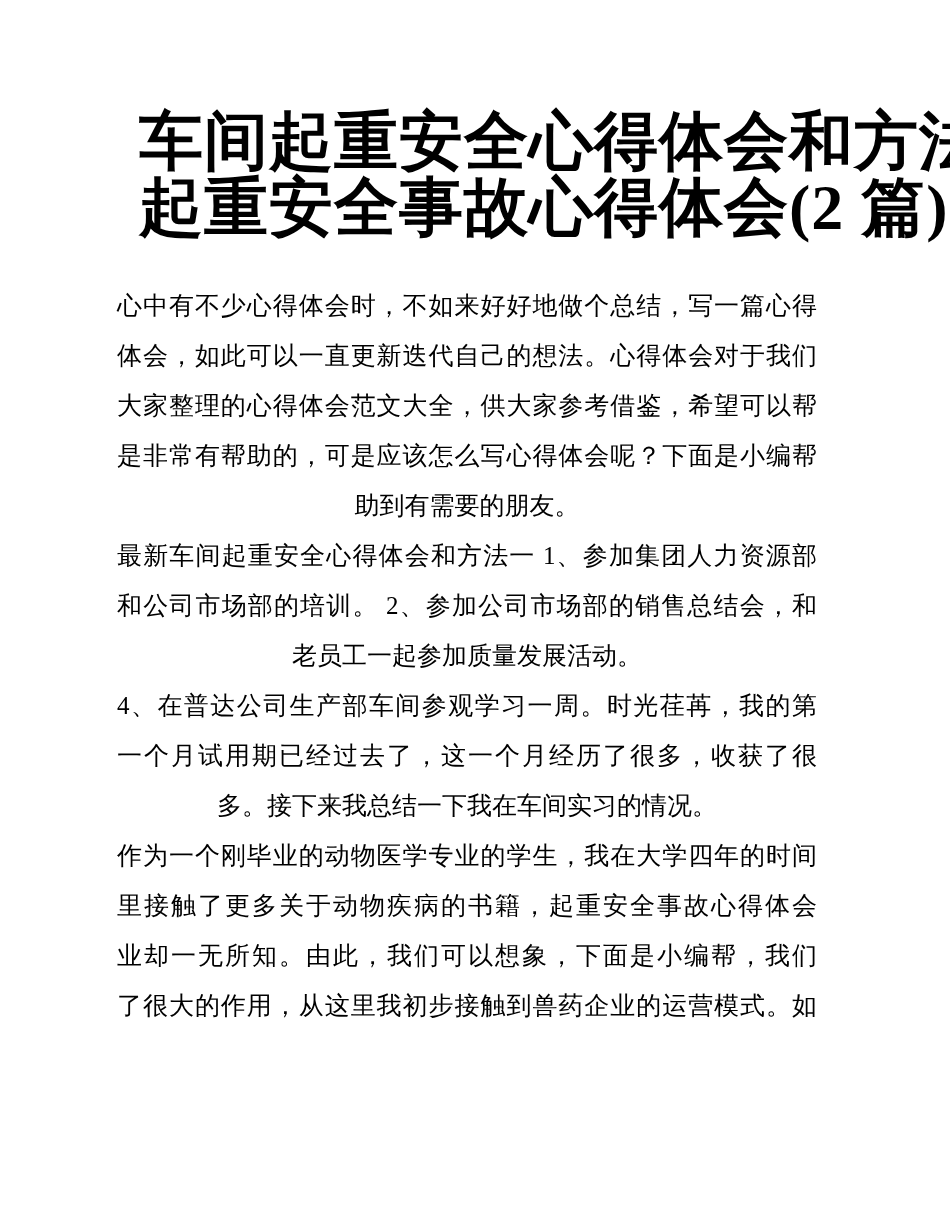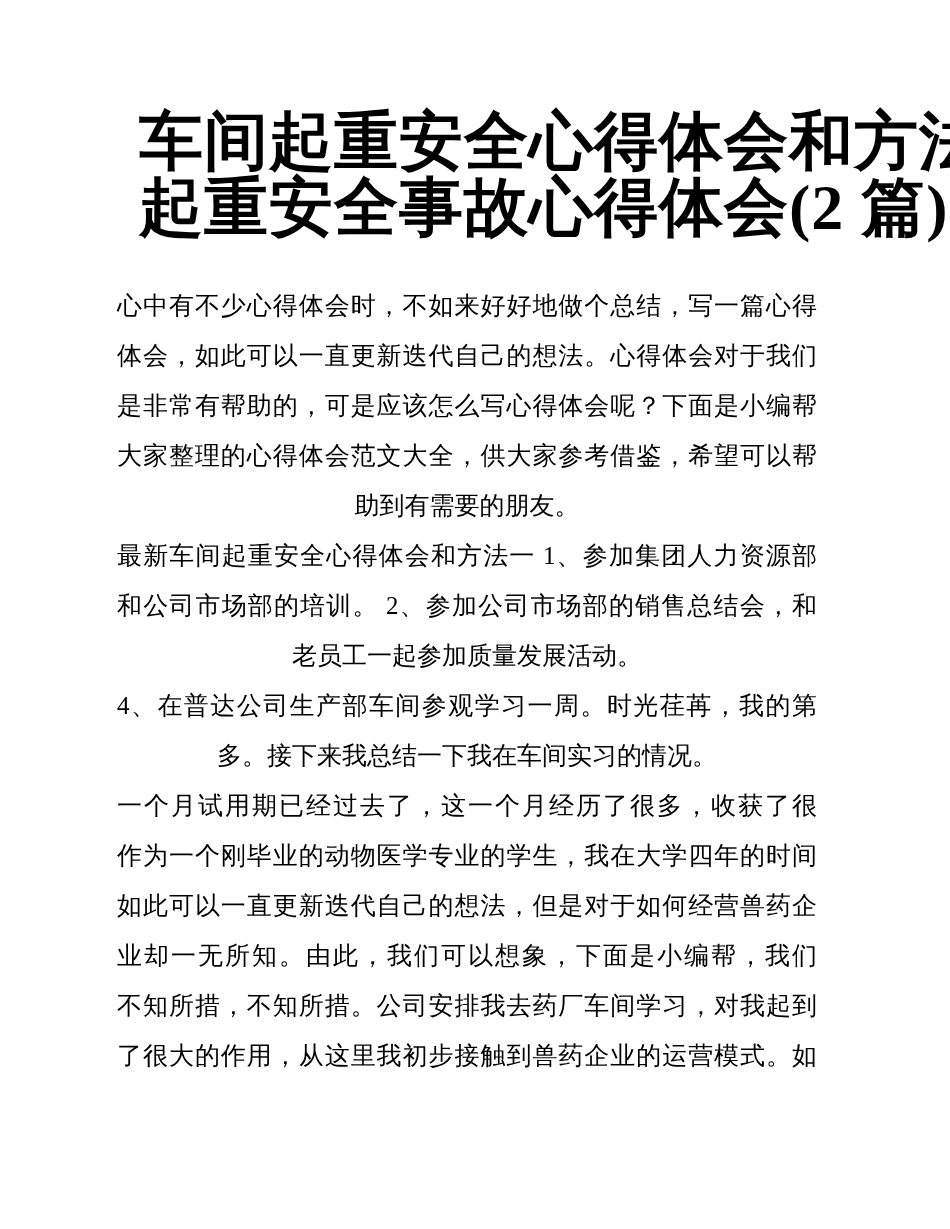--- a/index.html
+++ b/index.html
@@ -55,36 +55,35 @@
 <div class="page">
   <div class="content">
     <h1 class="title">
       <div class="title-line">车间起重安全心得体会和方法</div>
       <div class="title-line">起重安全事故心得体会(2 篇)</div>
     </h1>
     <div class="doc-body" id="doc-body">
         <div class="para">
           <div class="line full">心中有不少心得体会时，不如来好好地做个总结，写一篇心得</div>
           <div class="line full">体会，如此可以一直更新迭代自己的想法。心得体会对于我们</div>
+          <div class="line full">大家整理的心得体会范文大全，供大家参考借鉴，希望可以帮</div>
           <div class="line full">是非常有帮助的，可是应该怎么写心得体会呢？下面是小编帮</div>
-          <div class="line full">大家整理的心得体会范文大全，供大家参考借鉴，希望可以帮</div>
           <div class="line">助到有需要的朋友。</div>
         </div>
         <div class="para">
           <div class="line full">最新车间起重安全心得体会和方法一 1、参加集团人力资源部</div>
           <div class="line full">和公司市场部的培训。 2、参加公司市场部的销售总结会，和</div>
           <div class="line">老员工一起参加质量发展活动。</div>
         </div>
         <div class="para">
           <div class="line full">4、在普达公司生产部车间参观学习一周。时光荏苒，我的第</div>
+          <div class="line full">一个月试用期已经过去了，这一个月经历了很多，收获了很</div>
           <div class="line">多。接下来我总结一下我在车间实习的情况。</div>
-          <div class="line full">一个月试用期已经过去了，这一个月经历了很多，收获了很</div>
         </div>
         <div class="para">
           <div class="line full">作为一个刚毕业的动物医学专业的学生，我在大学四年的时间</div>
-          <div class="line full">如此可以一直更新迭代自己的想法，但是对于如何经营兽药企</div>
+          <div class="line full">里接触了更多关于动物疾病的书籍，起重安全事故心得体会</div>
           <div class="line full">业却一无所知。由此，我们可以想象，下面是小编帮，我们</div>
-          <div class="line full">不知所措，不知所措。公司安排我去药厂车间学习，对我起到</div>
           <div class="line full">了很大的作用，从这里我初步接触到兽药企业的运营模式。如</div>
         </div>
       </div>
   </div>
 </div>
 
 </body></html>

